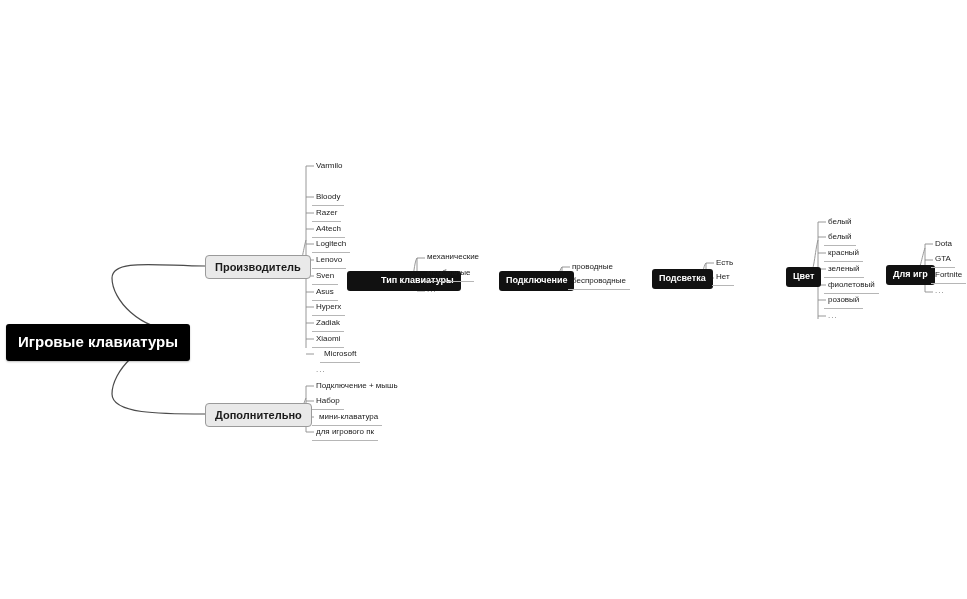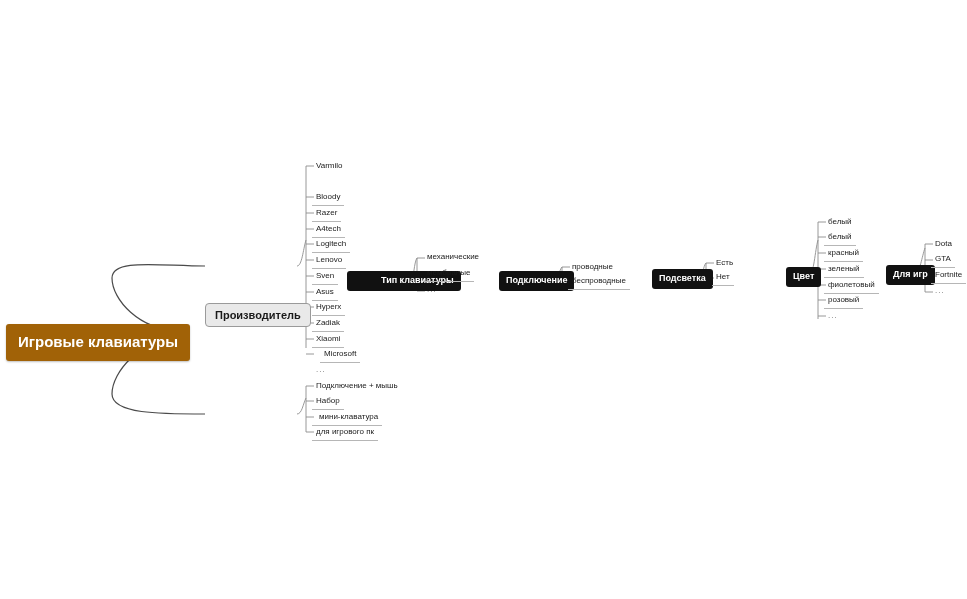--- a/index.html
+++ b/index.html
@@ -29,21 +29,21 @@
     pointer-events: none;
   }
   .node {
     position: absolute;
     box-sizing: border-box;
     white-space: nowrap;
     line-height: 1.1;
   }
   
   .root {
-    background: #a16207;
+    background: #000000;
     color: #ffffff;
     font-size: 15px;
     font-weight: bold;
     padding: 10px 12px;
     border-radius: 3px;
     box-shadow: 0 1px 2px rgba(0,0,0,0.25);
   }
   
   .lvl1 {
     background: #e9e9e9;
@@ -144,36 +144,37 @@
       <path d="M925 244 L925 292"></path>
       <path d="M925 244 h8"></path>
       <path d="M925 260 h8"></path>
       <path d="M925 276 h8"></path>
       <path d="M925 292 h8"></path>
     </g>
   </svg>
 
   <div class="node root" style="left:6px; top:324px;">Игровые клавиатуры</div>
 
-  <div class="node lvl1" style="left:205px; top:255px;margin-top:48px;">Производитель</div>
+  <div class="node lvl1" style="left:205px; top:255px;">Производитель</div>
 
   <div class="node leaf no-rule" style="left:312px; top:160px;">Varmilo</div>
   <div class="node leaf" style="left:312px; top:191px;">Bloody</div>
   <div class="node leaf" style="left:312px; top:207px;">Razer</div>
   <div class="node leaf" style="left:312px; top:223px;">A4tech</div>
   <div class="node leaf" style="left:312px; top:238px;">Logitech</div>
   <div class="node leaf" style="left:312px; top:254px;">Lenovo</div>
   <div class="node leaf" style="left:312px; top:270px;">Sven</div>
   <div class="node leaf" style="left:312px; top:286px;">Asus</div>
   <div class="node leaf" style="left:312px; top:301px;">Hyperx</div>
   <div class="node leaf" style="left:312px; top:317px;">Zadiak</div>
   <div class="node leaf" style="left:312px; top:333px;">Xiaomi</div>
   <div class="node leaf" style="left:320px; top:348px;">Microsoft</div>
   <div class="node leaf dots no-rule" style="left:312px; top:348px; top:349px; transform:translateY(15px);">...</div>
 
+  <div class="node lvl1" style="left:205px; top:403px;">Дополнительно</div>
 
   <div class="node leaf no-rule" style="left:312px; top:380px;">Подключение + мышь</div>
   <div class="node leaf" style="left:312px; top:395px;">Набор</div>
   <div class="node leaf" style="left:312px; top:411px;padding-left:7px;">мини-клаватура</div>
   <div class="node leaf" style="left:312px; top:426px;">для игрового пк</div>
 
   <div class="node dark" style="left:347px; top:271px;padding-left:34px;">Тип клавиатуры</div>
 
   <div class="node leaf no-rule" style="left:423px; top:251px;">механические</div>
   <div class="node leaf" style="left:423px; top:267px;">мембраные</div>

